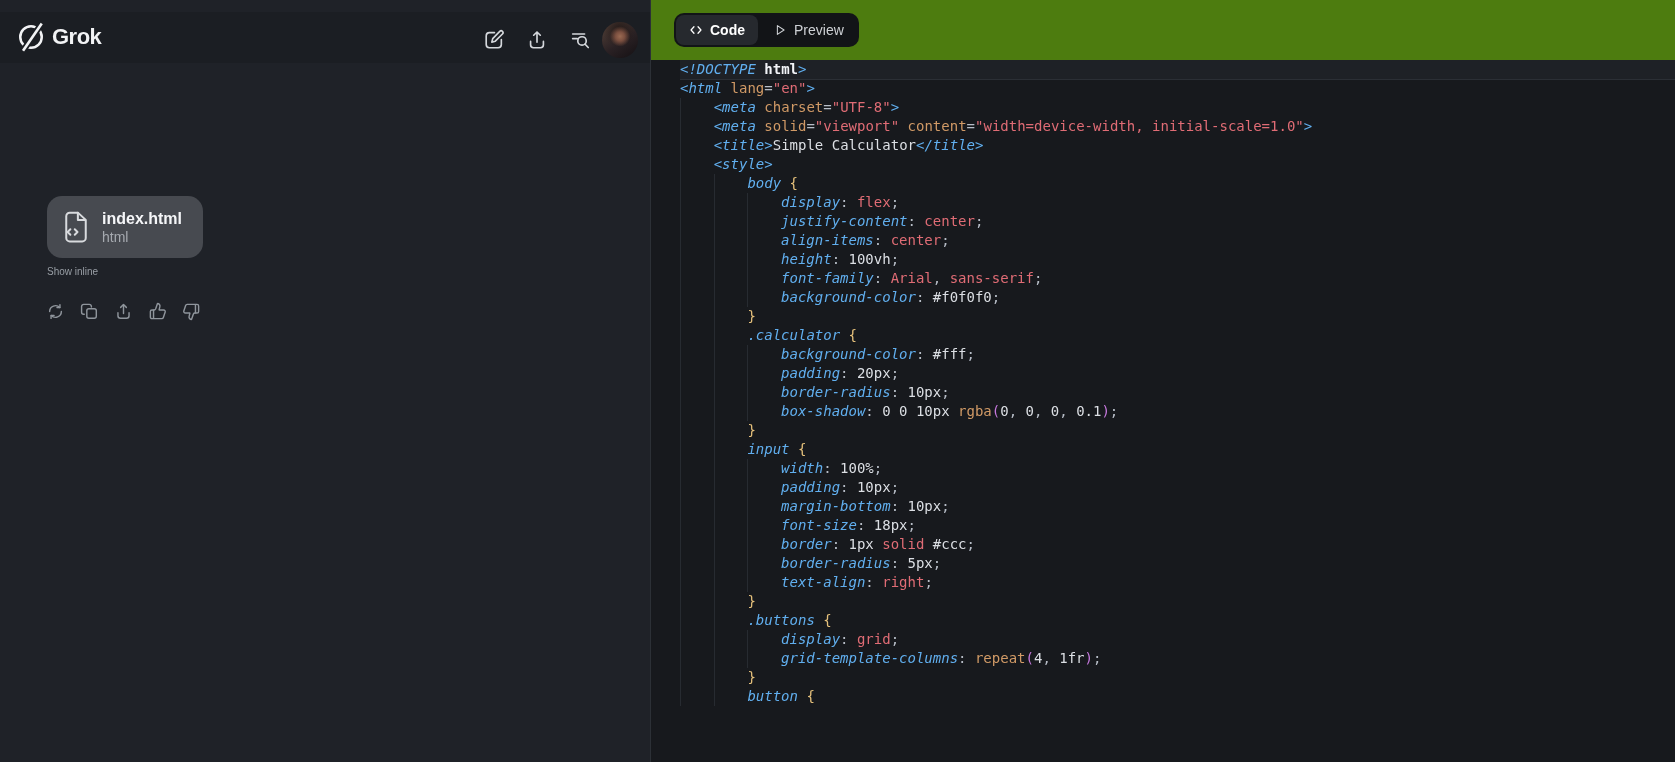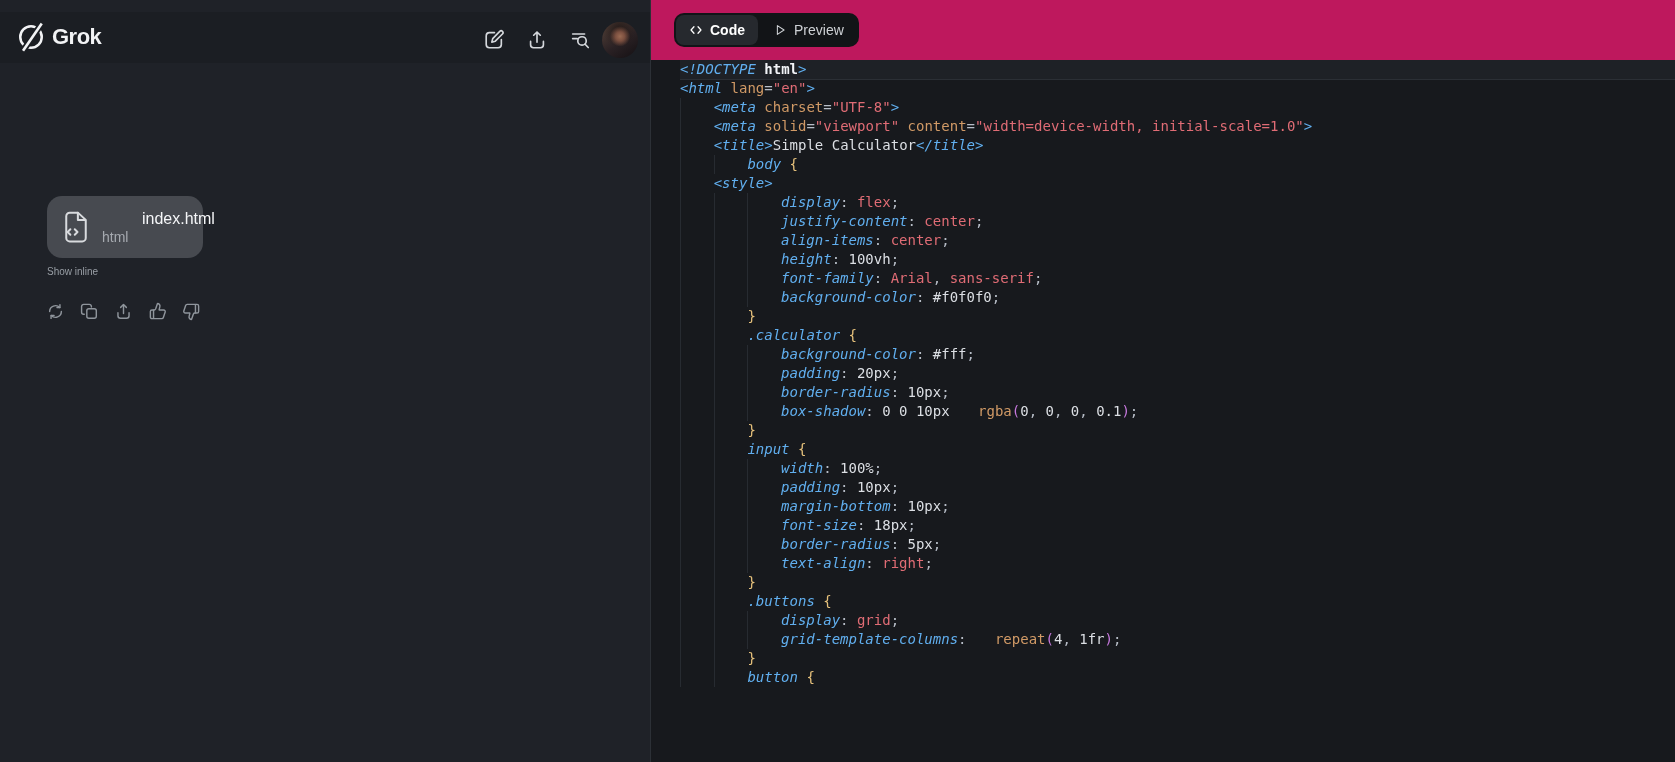--- a/index.html
+++ b/index.html
@@ -17,44 +17,44 @@
   .avatar { position:absolute; left:602px; top:10px; width:36px; height:36px; border-radius:50%;
     background:
       radial-gradient(circle at 50% 40%, #9a6a52 0%, #7c5040 16%, rgba(0,0,0,0) 36%),
       radial-gradient(circle at 48% 22%, #241a18 0%, rgba(0,0,0,0) 50%),
       linear-gradient(145deg, #564339 0%, #2a2124 55%, #141013 100%);
     cursor:pointer; }
 
   .file-card { position:absolute; left:47px; top:184px; width:156px; height:62px; background:#474a50;
     border-radius:15px; display:flex; align-items:center; padding:0 14px; gap:11px; cursor:pointer; }
   .file-card svg { width:30px; height:34px; color:#d9dbde; flex:none; }
-  .file-title { font-size:16px; font-weight:400; color:#f5f6f8; line-height:20px;margin-left:40px; }
+  .file-title { font-size:16px; font-weight:700; color:#f5f6f8; line-height:20px; }
   .file-sub { font-size:14px; color:#a6aab0; line-height:17px; }
 
   .show-inline { position:absolute; left:47px; top:254px; font-size:10px; color:#989ea5; cursor:pointer; }
 
   .action-row { position:absolute; left:46px; top:290px; display:flex; gap:15px; color:#8f959c; }
   .act-btn { width:19px; height:19px; border:none; background:none; color:inherit; padding:0; cursor:pointer; }
   .act-btn svg { width:19px; height:19px; }
 
   
-  .right-panel { position:absolute; left:650px; top:0; width:1025px; height:762px; background:#be185d; border-left:1px solid #2c3036; }
+  .right-panel { position:absolute; left:650px; top:0; width:1025px; height:762px; background:#4d7c0f; border-left:1px solid #2c3036; }
   .tabbar { position:absolute; left:23px; top:13px; height:34px; background:#121417; border-radius:10px; display:flex; align-items:center; padding:2px; gap:2px; }
   .tab { display:flex; align-items:center; gap:7px; height:30px; padding:0 13px; border-radius:8px; border:none; background:none; color:#ced1d5; font-size:14px; font-family:"Liberation Sans",sans-serif; cursor:pointer; }
   .tab.active { background:#26292e; color:#ffffff; font-weight:700; }
   .tab svg { width:14px; height:14px; }
 
   .code-pane { position:absolute; left:0; top:60px; width:1025px; height:702px; background:#17191d;
     overflow:hidden; padding-left:29px; font-family:"DejaVu Sans Mono", monospace; font-size:14px; }
   .code-line { height:19px; line-height:19px; white-space:pre; }
   .code-line.hl { background:#1e2126; box-shadow:0 -1px 0 #2b2f35, 0 1px 0 #2b2f35; }
   .ind { display:inline-block; width:33.7px; height:19px; vertical-align:top; border-left:1px solid #272b31; }
   .tk-t{color:var(--tok-t);font-style:italic;} .tk-a{color:var(--tok-a);} .tk-s{color:var(--tok-s);}
   .tk-k{color:var(--tok-k);} .tk-n{color:var(--tok-n);} .tk-p{color:var(--tok-p);}
-  .tk-b{color:var(--tok-b);} .tk-g{color:var(--tok-g);} .tk-f{color:var(--tok-f);margin-left:20px;}
+  .tk-b{color:var(--tok-b);} .tk-g{color:var(--tok-g);} .tk-f{color:var(--tok-f);}
   .tk-x{color:var(--tok-x);} .tk-d{color:var(--tok-d); font-weight:700;}
 </style>
 </head>
 <body>
 
 <div class="left-panel">
   <div class="left-header">
     <div class="brand">
       <svg width="30" height="30" viewBox="0 0 24 24">
         <circle cx="12" cy="12" r="8.6" fill="none" stroke="#f2f3f5" stroke-width="2"></circle>
@@ -157,40 +157,41 @@
       <span>Preview</span>
     </button>
   </div>
   <div class="code-pane">
     <div>
         <div class="code-line hl"><span class="tk-t">&lt;!DOCTYPE</span><span class="tk-d"> html</span><span class="tk-t">&gt;</span></div>
         <div class="code-line"><span class="tk-t">&lt;html</span><span class="tk-a"> lang</span><span class="tk-p">=</span><span class="tk-s">"en"</span><span class="tk-t">&gt;</span></div>
         <div class="code-line"><span class="ind"></span><span class="tk-t">&lt;meta</span><span class="tk-a"> charset</span><span class="tk-p">=</span><span class="tk-s">"UTF-8"</span><span class="tk-t">&gt;</span></div>
         <div class="code-line"><span class="ind"></span><span class="tk-t">&lt;meta</span><span class="tk-a"> solid</span><span class="tk-p">=</span><span class="tk-s">"viewport"</span><span class="tk-a"> content</span><span class="tk-p">=</span><span class="tk-s">"width=device-width, initial-scale=1.0"</span><span class="tk-t">&gt;</span></div>
         <div class="code-line"><span class="ind"></span><span class="tk-t">&lt;title&gt;</span><span class="tk-x">Simple Calculator</span><span class="tk-t">&lt;/title&gt;</span></div>
+        <div class="code-line"><span class="ind"></span><span class="tk-t">&lt;style&gt;</span></div>
         <div class="code-line"><span class="ind"></span><span class="ind"></span><span class="tk-t">body </span><span class="tk-b">{</span></div>
-        <div class="code-line"><span class="ind"></span><span class="tk-t">&lt;style&gt;</span></div>
         <div class="code-line"><span class="ind"></span><span class="ind"></span><span class="ind"></span><span class="tk-t">display</span><span class="tk-p">: </span><span class="tk-k">flex</span><span class="tk-p">;</span></div>
         <div class="code-line"><span class="ind"></span><span class="ind"></span><span class="ind"></span><span class="tk-t">justify-content</span><span class="tk-p">: </span><span class="tk-k">center</span><span class="tk-p">;</span></div>
         <div class="code-line"><span class="ind"></span><span class="ind"></span><span class="ind"></span><span class="tk-t">align-items</span><span class="tk-p">: </span><span class="tk-k">center</span><span class="tk-p">;</span></div>
         <div class="code-line"><span class="ind"></span><span class="ind"></span><span class="ind"></span><span class="tk-t">height</span><span class="tk-p">: </span><span class="tk-n">100vh</span><span class="tk-p">;</span></div>
         <div class="code-line"><span class="ind"></span><span class="ind"></span><span class="ind"></span><span class="tk-t">font-family</span><span class="tk-p">: </span><span class="tk-k">Arial</span><span class="tk-p">, </span><span class="tk-k">sans-serif</span><span class="tk-p">;</span></div>
         <div class="code-line"><span class="ind"></span><span class="ind"></span><span class="ind"></span><span class="tk-t">background-color</span><span class="tk-p">: </span><span class="tk-n">#f0f0f0</span><span class="tk-p">;</span></div>
         <div class="code-line"><span class="ind"></span><span class="ind"></span><span class="tk-b">}</span></div>
         <div class="code-line"><span class="ind"></span><span class="ind"></span><span class="tk-t">.calculator </span><span class="tk-b">{</span></div>
         <div class="code-line"><span class="ind"></span><span class="ind"></span><span class="ind"></span><span class="tk-t">background-color</span><span class="tk-p">: </span><span class="tk-n">#fff</span><span class="tk-p">;</span></div>
         <div class="code-line"><span class="ind"></span><span class="ind"></span><span class="ind"></span><span class="tk-t">padding</span><span class="tk-p">: </span><span class="tk-n">20px</span><span class="tk-p">;</span></div>
         <div class="code-line"><span class="ind"></span><span class="ind"></span><span class="ind"></span><span class="tk-t">border-radius</span><span class="tk-p">: </span><span class="tk-n">10px</span><span class="tk-p">;</span></div>
         <div class="code-line"><span class="ind"></span><span class="ind"></span><span class="ind"></span><span class="tk-t">box-shadow</span><span class="tk-p">: </span><span class="tk-n">0 0 10px </span><span class="tk-f">rgba</span><span class="tk-g">(</span><span class="tk-n">0</span><span class="tk-p">, </span><span class="tk-n">0</span><span class="tk-p">, </span><span class="tk-n">0</span><span class="tk-p">, </span><span class="tk-n">0.1</span><span class="tk-g">)</span><span class="tk-p">;</span></div>
         <div class="code-line"><span class="ind"></span><span class="ind"></span><span class="tk-b">}</span></div>
         <div class="code-line"><span class="ind"></span><span class="ind"></span><span class="tk-t">input </span><span class="tk-b">{</span></div>
         <div class="code-line"><span class="ind"></span><span class="ind"></span><span class="ind"></span><span class="tk-t">width</span><span class="tk-p">: </span><span class="tk-n">100%</span><span class="tk-p">;</span></div>
         <div class="code-line"><span class="ind"></span><span class="ind"></span><span class="ind"></span><span class="tk-t">padding</span><span class="tk-p">: </span><span class="tk-n">10px</span><span class="tk-p">;</span></div>
         <div class="code-line"><span class="ind"></span><span class="ind"></span><span class="ind"></span><span class="tk-t">margin-bottom</span><span class="tk-p">: </span><span class="tk-n">10px</span><span class="tk-p">;</span></div>
         <div class="code-line"><span class="ind"></span><span class="ind"></span><span class="ind"></span><span class="tk-t">font-size</span><span class="tk-p">: </span><span class="tk-n">18px</span><span class="tk-p">;</span></div>
+        <div class="code-line"><span class="ind"></span><span class="ind"></span><span class="ind"></span><span class="tk-t">border</span><span class="tk-p">: </span><span class="tk-n">1px </span><span class="tk-k">solid</span><span class="tk-n"> #ccc</span><span class="tk-p">;</span></div>
         <div class="code-line"><span class="ind"></span><span class="ind"></span><span class="ind"></span><span class="tk-t">border-radius</span><span class="tk-p">: </span><span class="tk-n">5px</span><span class="tk-p">;</span></div>
         <div class="code-line"><span class="ind"></span><span class="ind"></span><span class="ind"></span><span class="tk-t">text-align</span><span class="tk-p">: </span><span class="tk-k">right</span><span class="tk-p">;</span></div>
         <div class="code-line"><span class="ind"></span><span class="ind"></span><span class="tk-b">}</span></div>
         <div class="code-line"><span class="ind"></span><span class="ind"></span><span class="tk-t">.buttons </span><span class="tk-b">{</span></div>
         <div class="code-line"><span class="ind"></span><span class="ind"></span><span class="ind"></span><span class="tk-t">display</span><span class="tk-p">: </span><span class="tk-k">grid</span><span class="tk-p">;</span></div>
         <div class="code-line"><span class="ind"></span><span class="ind"></span><span class="ind"></span><span class="tk-t">grid-template-columns</span><span class="tk-p">: </span><span class="tk-f">repeat</span><span class="tk-g">(</span><span class="tk-n">4</span><span class="tk-p">, </span><span class="tk-n">1fr</span><span class="tk-g">)</span><span class="tk-p">;</span></div>
         <div class="code-line"><span class="ind"></span><span class="ind"></span><span class="tk-b">}</span></div>
         <div class="code-line"><span class="ind"></span><span class="ind"></span><span class="tk-t">button </span><span class="tk-b">{</span></div>
       </div>
   </div>

